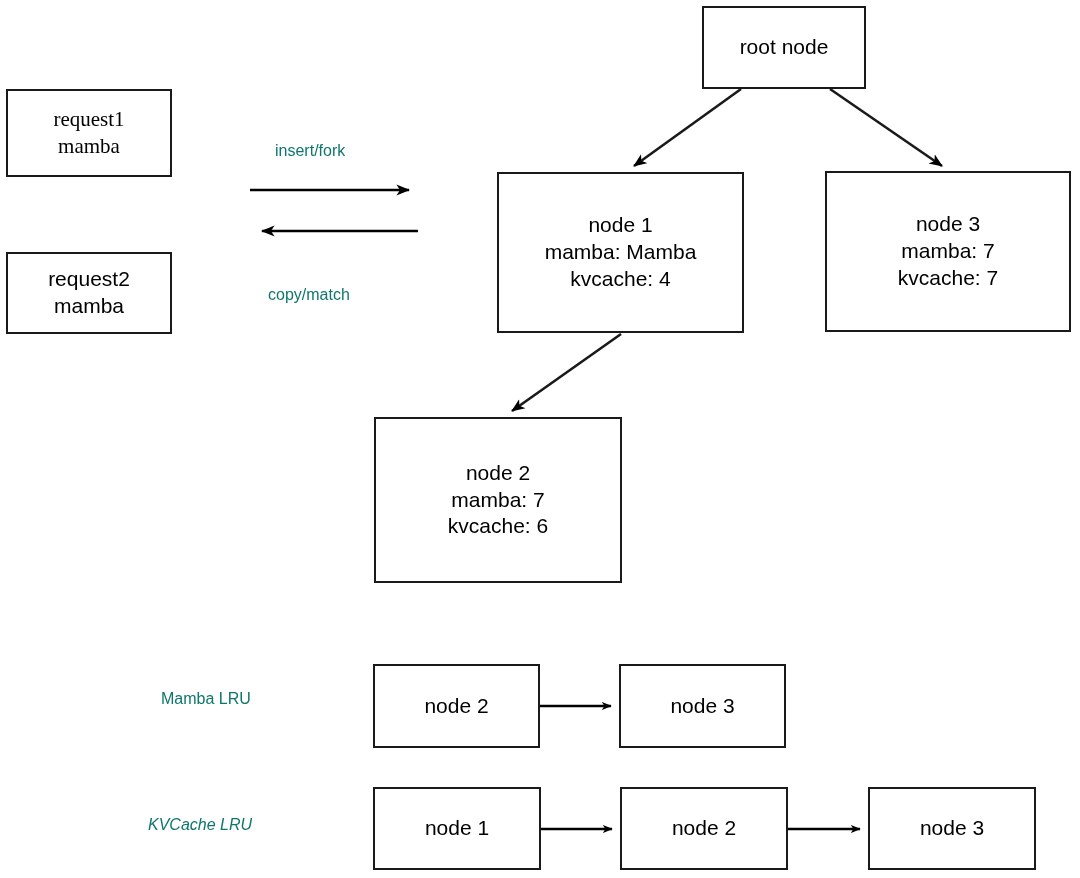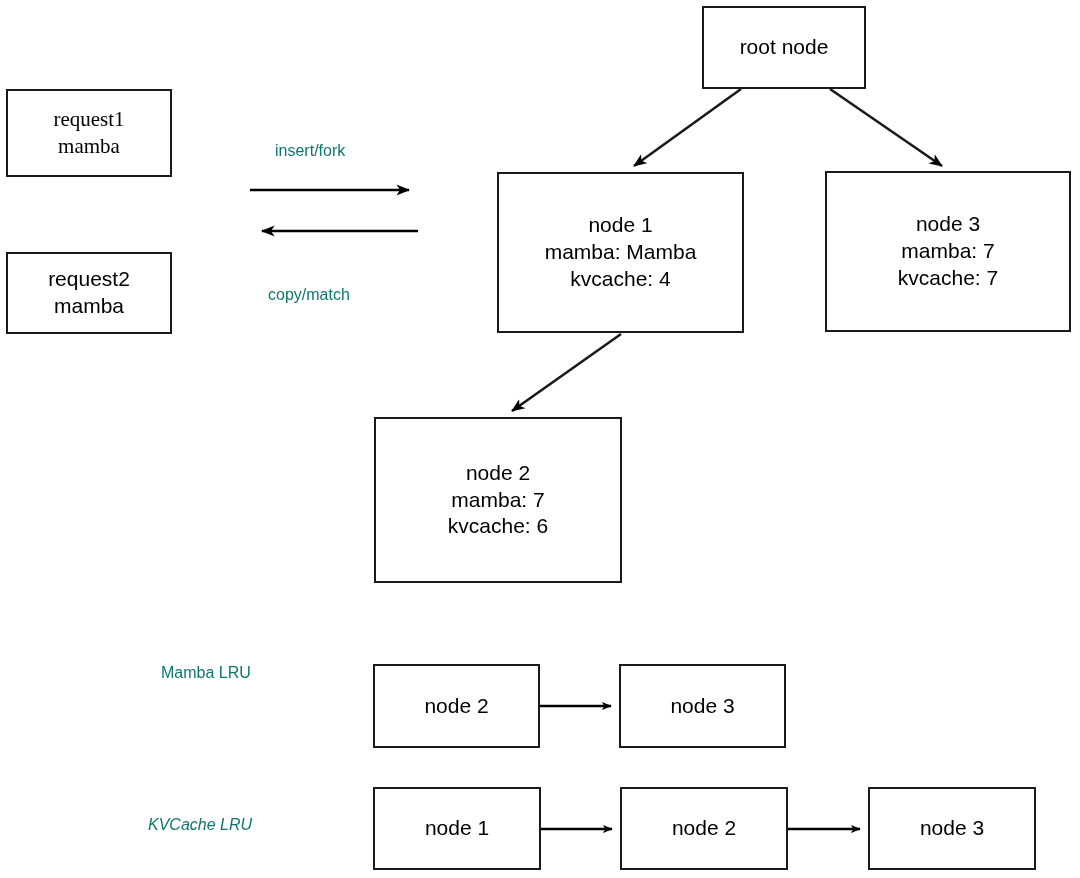--- a/index.html
+++ b/index.html
@@ -46,21 +46,21 @@
   #kvcache-lru-box-2 { left: 868px; top: 787px; width: 168px; height: 83px; font-size: 21px; }
   
   .label {
     position: absolute;
     color: #0f766e;
     font-size: 16px;
     white-space: nowrap;
   }
   #insert-fork-label { left: 275px; top: 142px; }
   #copy-match-label  { left: 268px; top: 262px; margin-top: 24px; }
-  #mamba-lru-label   { left: 161px; top: 664px; }
+  #mamba-lru-label   { left: 161px; top: 690px; }
   #kvcache-lru-label { left: 148px; top: 816px; font-style: italic; }
   
   #arrow-layer {
     position: absolute;
     left: 0; top: 0;
     width: 1080px;
     height: 878px;
     pointer-events: none;
   }
 </style>

